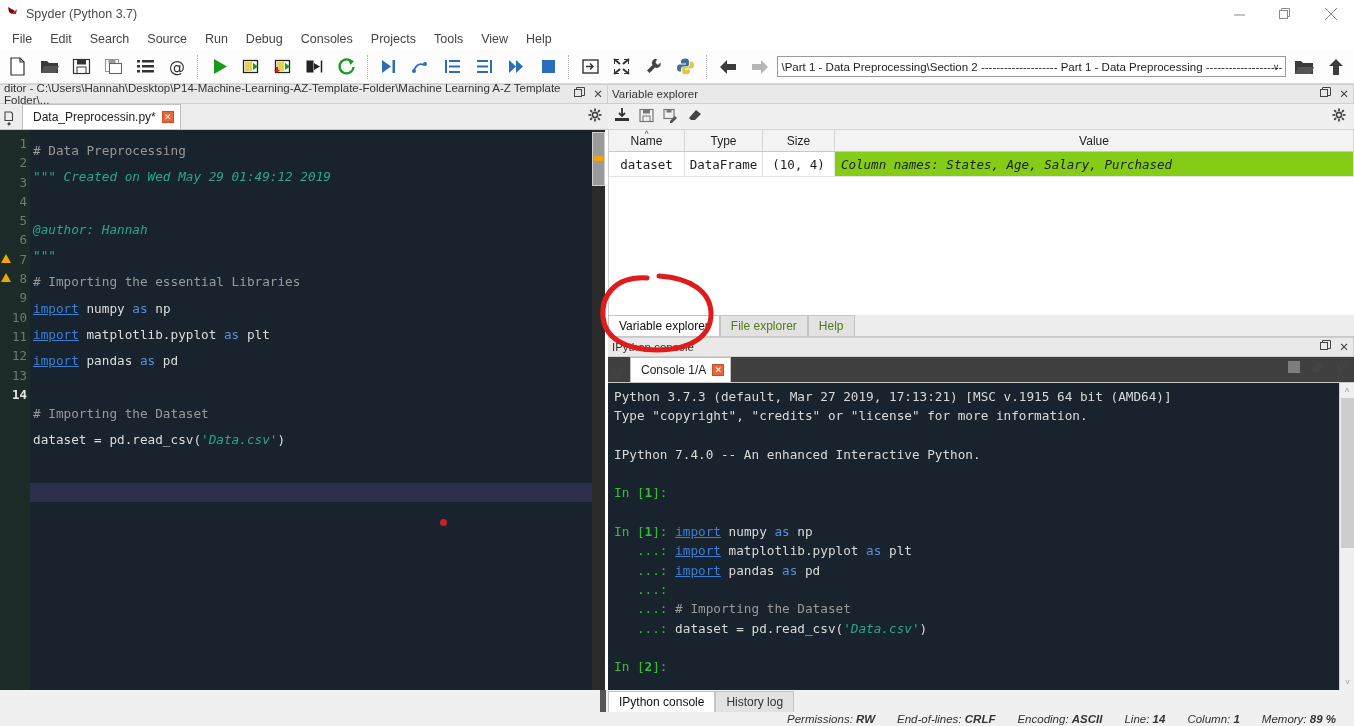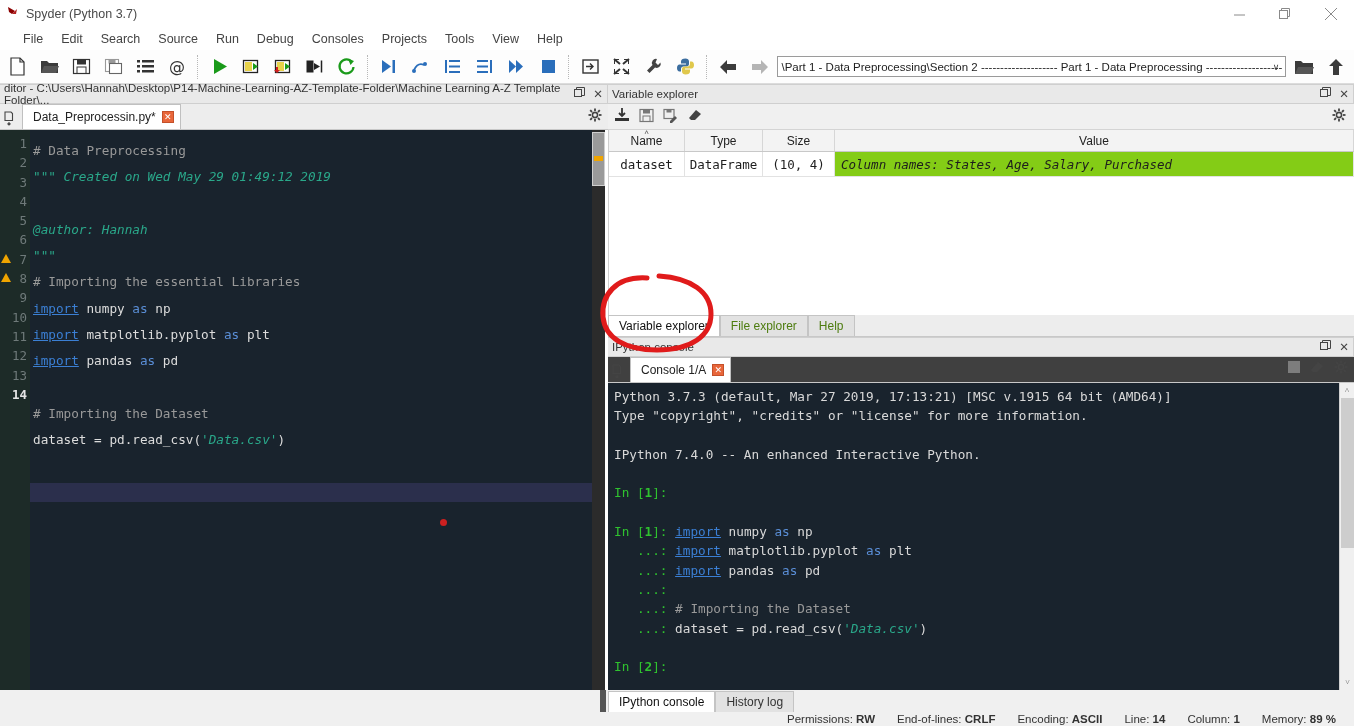--- a/index.html
+++ b/index.html
@@ -11,21 +11,21 @@
     background:#f0f0f0; overflow:hidden; position:relative;
   }
   
   .titlebar { height:28px; background:#ffffff; display:flex; align-items:center; position:relative; }
   .app-logo { width:18px; height:18px; margin-left:4px; position:relative; }
   .app-logo svg { display:block; }
   .title-text { font-size:12.5px; color:#4a4a4a; margin-left:4px; }
   .winbtns { position:absolute; right:0; top:0; height:28px; display:flex; }
   .winbtn { width:46px; height:28px; display:flex; align-items:center; justify-content:center; color:#8a8a8a; }
   
-  .menubar { height:22px; background:#ffffff; display:flex; align-items:center; padding-left:14px; }
+  .menubar { height:22px; background:#ffffff; display:flex; align-items:center; padding-left:3px; }
   .menu-item { padding:2px 9px; font-size:12.5px; color:#444; }
   
   .toolbar { height:34px; background:#fdfdfd; border-bottom:1px solid #dcdcdc; display:flex; align-items:center; padding:0 2px; }
   .tbtn { width:32px; height:30px; display:flex; align-items:center; justify-content:center; }
   .tsep { width:2px; height:24px; margin:0 4px; border-left:1px dotted #b8b8b8; }
   .pathbox { flex:1; display:flex; align-items:center; margin:8px 2px; }
   .pathinput {
     flex:1; height:21px; background:#fff; border:1px solid #9a9a9a;
     font-size:11.5px; color:#222; display:flex; align-items:center;
     padding:0 3px; white-space:nowrap; overflow:hidden; position:relative;
@@ -100,21 +100,21 @@
   .p-num { color:#2fc22f; font-weight:bold; }
   .con-scroll { position:absolute; right:0; top:0; width:15px; bottom:0; background:#f0f0f0; border-left:1px solid #d0d0d0; }
   .con-arrow { height:15px; display:flex; align-items:center; justify-content:center; color:#555; font-size:8px; }
   .con-thumb { position:absolute; top:15px; left:1px; width:13px; height:150px; background:#cdcdcd; }
   
   .bottom { position:absolute; left:0; right:0; bottom:0; height:36px; background:#f0f0f0; }
   .btabs { position:absolute; left:608px; top:0; height:22px; display:flex; align-items:flex-end; }
   .btab { height:21px; padding:0 10px; font-size:12px; display:flex; align-items:center; background:#e2e2e2; border:1px solid #c4c4c4; border-bottom:none; color:#333; }
   .btab.active { background:#ffffff; color:#111; }
   .statusbar { position:absolute; left:0; right:0; bottom:0; height:14px; display:flex; align-items:center; justify-content:flex-end; font-size:11.5px; color:#333; gap:2px; padding-right:8px; }
-  .st-item { padding:0 10px; }
+  .st-item { padding:0 10px;font-style:italic; }
   .st-item b { font-weight:bold; }
   .b-sep { position:absolute; left:600px; bottom:14px; width:6px; height:22px; background:#555; }
   
   .annot { position:absolute; pointer-events:none; }
   .reddot { position:absolute; width:7px; height:7px; border-radius:50%; background:#cc2020; }
 </style>
 </head>
 <body>
 
 <div class="titlebar">

